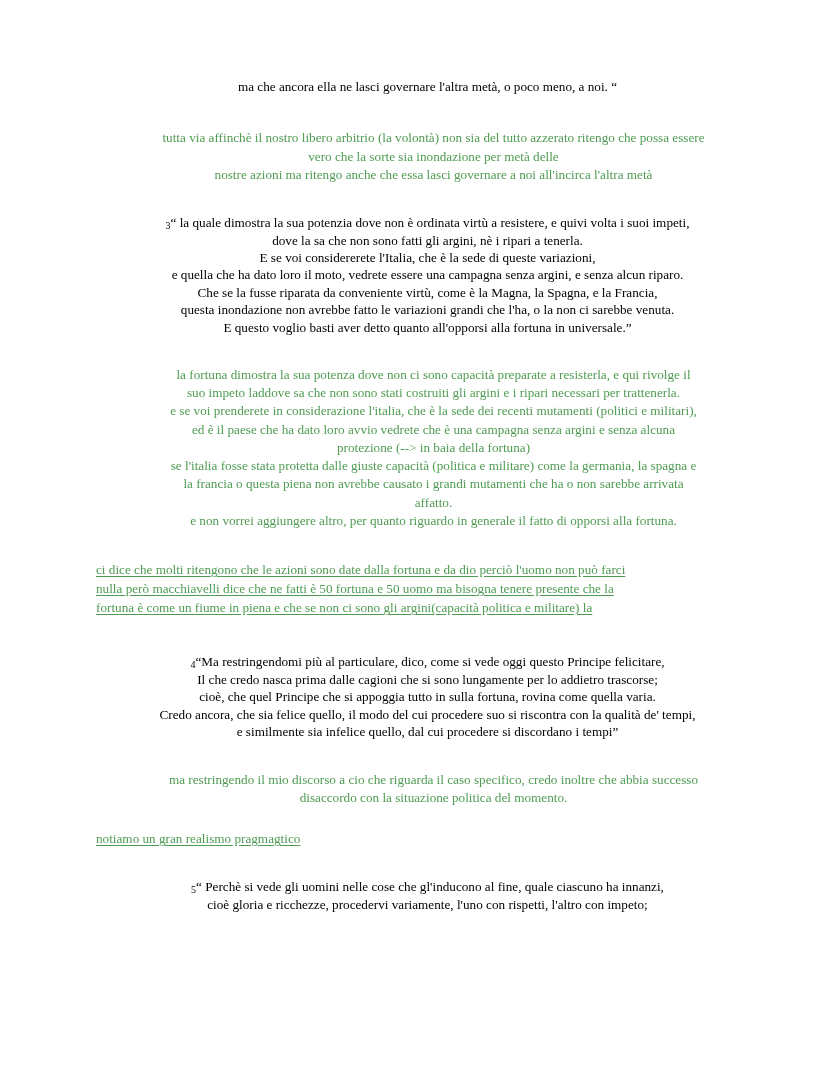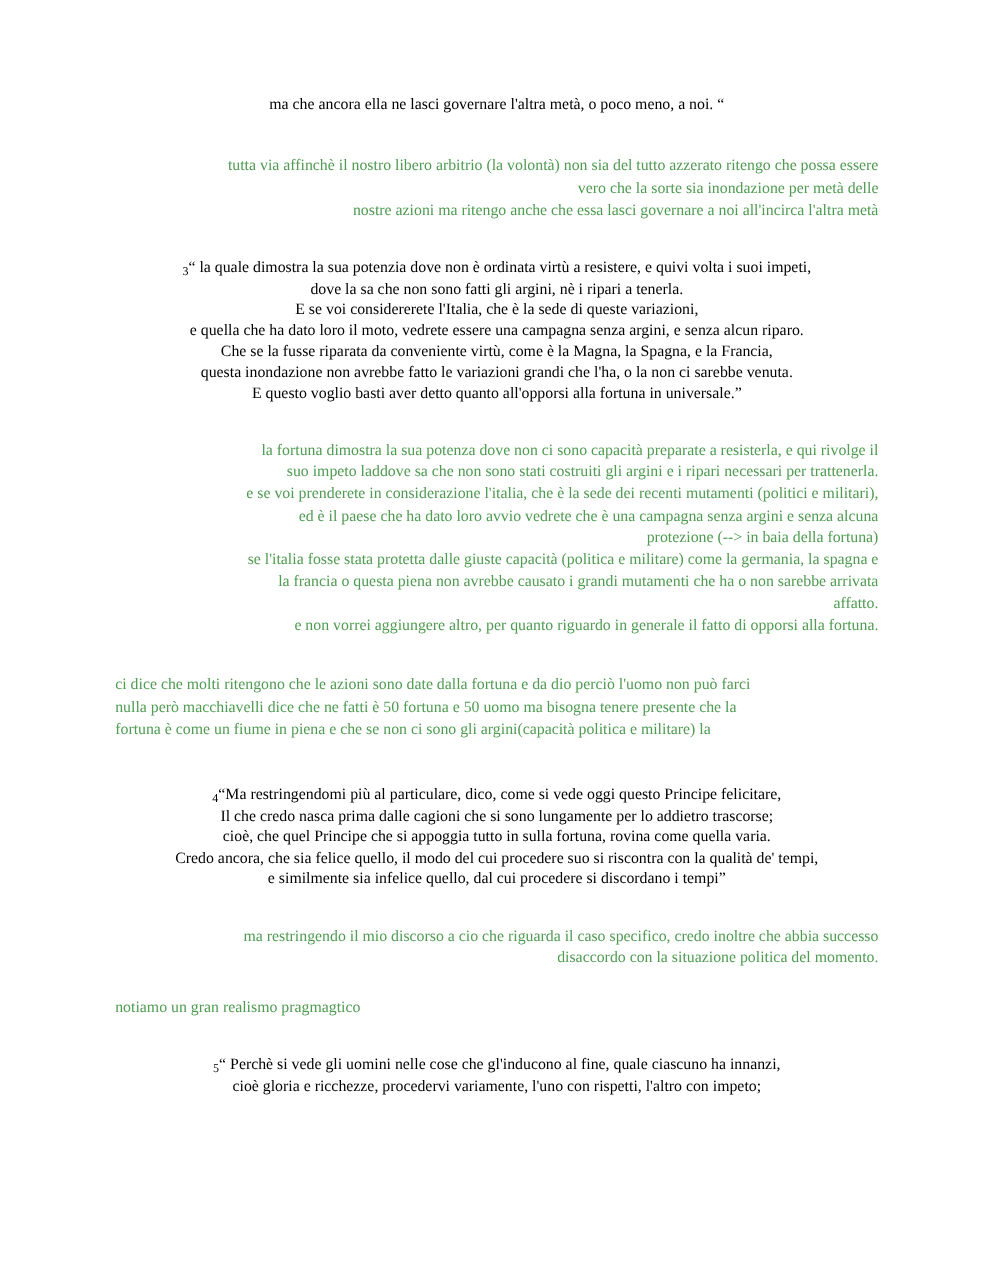--- a/index.html
+++ b/index.html
@@ -13,21 +13,21 @@
     font-family: "Liberation Serif", serif;
     color: #000000;
     overflow: hidden;
   }
   .page {
     position: relative;
     width: 828px;
     height: 1071px;
     background: #ffffff;
     box-sizing: border-box;
-    padding: 78px 96px 40px 96px;
+    padding: 78px 69px 40px 96px;
   }
   .block {
     margin: 0 0 14px 0;
   }
   .line {
     display: block;
     line-height: 1.32;
   }
   
   .quote {
@@ -39,34 +39,35 @@
     white-space: nowrap;
   }
   .quote-first {
     margin-top: 0;
     margin-bottom: 26px;
   }
   
   .green {
     color: #4f9b52;
     font-size: 13.2px;
-    text-align: right;
+    text-align: center;
     margin-left: 12px;
   }
   .green .line {
     line-height: 1.38;
   }
   
   .green-underline {
     color: #4f9b52;
     font-size: 13.2px;
     text-align: left;
   }
   .green-underline .line {
     line-height: 1.45;
+    text-decoration: underline;
     text-underline-offset: 2px;
   }
   .sup {
     font-size: 10px;
     vertical-align: baseline;
     position: relative;
     top: 2px;
   }
   .gap-sm { height: 8px; }
   .gap-md { height: 16px; }

